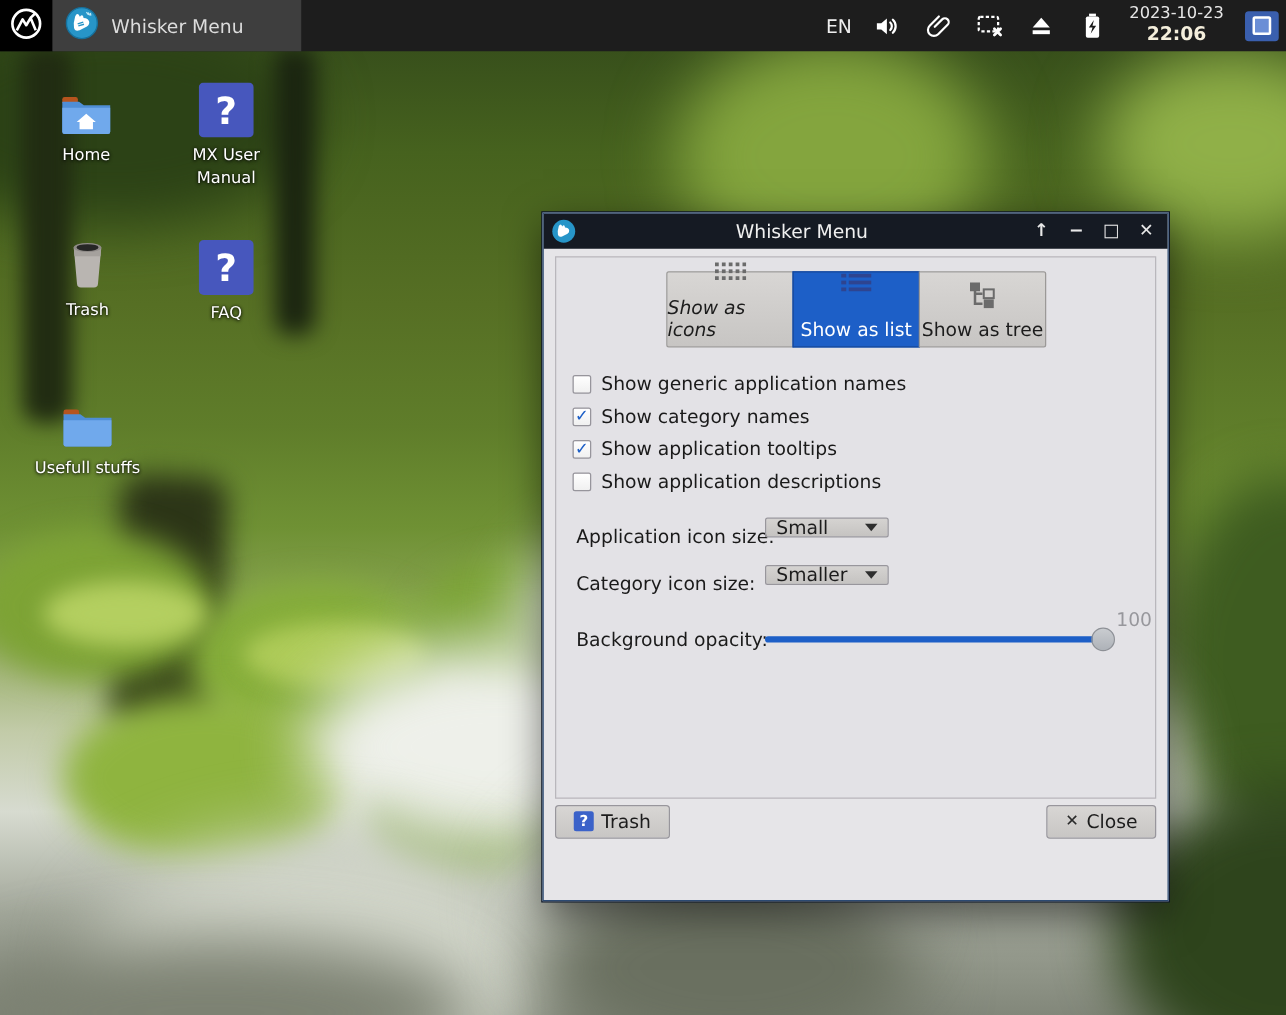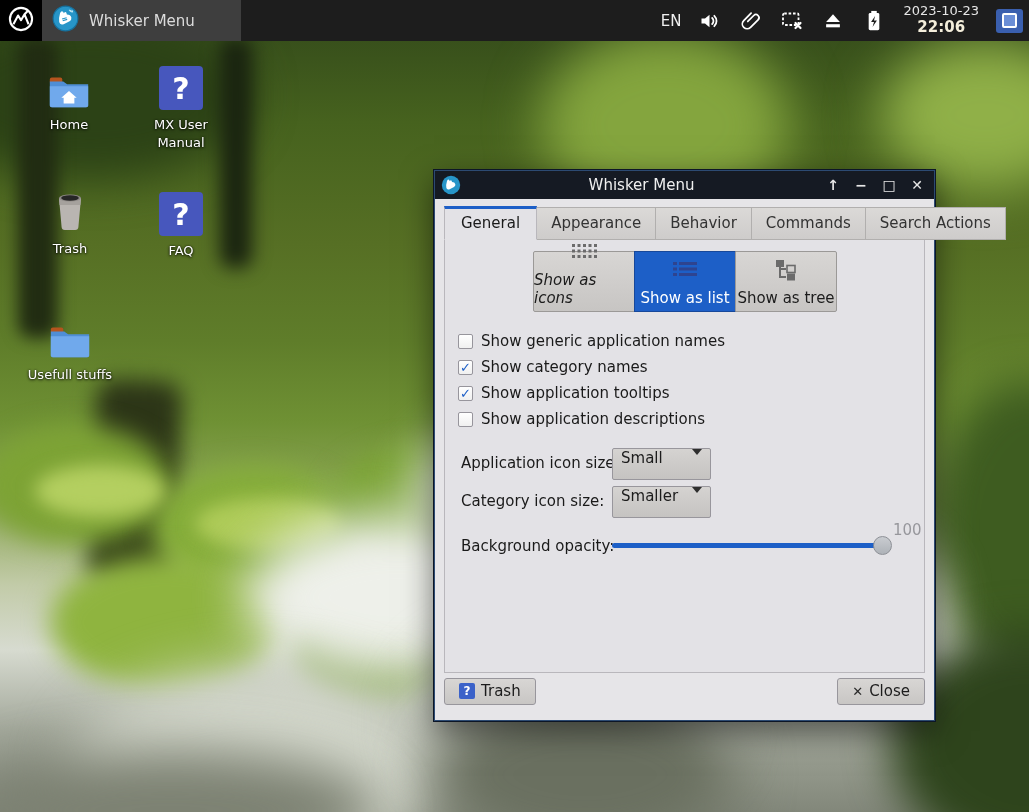--- a/index.html
+++ b/index.html
@@ -51,35 +51,35 @@
   .tab-content { position:relative; border:1px solid #b9b7bc; margin-top:-1px; background:#e3e2e6; height:434px; z-index:1; }
 
   
   .view-modes { position:absolute; left:88px; top:11px; display:flex; }
   .vm-btn { width:102px; height:61px; border:1px solid #9b9997; margin-left:-1px;
     background:linear-gradient(#d8d6d4,#c7c5c3); display:flex; flex-direction:column; align-items:center; justify-content:flex-end;
     padding-bottom:4px; gap:4px; }
   .vm-btn:first-child { margin-left:0; border-radius:2px 0 0 2px;font-style:italic; }
   .vm-btn:last-child { border-radius:0 2px 2px 0; }
   .vm-btn .vm-label { font-size:15px; color:#1c1c1c; }
-  .vm-btn.selected { background:#1d5fc7; border-color:#17489a; }
+  .vm-btn.selected { background:#1d5fc7; border-color:#17489a;justify-content:space-between; }
   .vm-btn.selected .vm-label { color:#fff; }
 
   
   .check-row { position:absolute; left:13px; display:flex; align-items:center; gap:8px; height:20px; }
   .checkbox { width:15px; height:15px; border:1px solid #97959c; border-radius:2px;
     background:linear-gradient(#fff,#f0f0f0); display:flex; align-items:center; justify-content:center;
     font-size:13px; line-height:13px; color:transparent; font-weight:bold; }
   .checkbox.checked { color:#1d5fc7; }
   .check-label { font-size:15px; color:#1a1a1a;text-align:right; }
 
   
   .field-label { position:absolute; left:16px; font-size:15px; color:#1a1a1a; }
-  .select { position:absolute; left:167px; width:99px; height:32px; border:1px solid #98969c; border-radius:2px;
-    background:linear-gradient(#d5d3d1,#c5c3c1); display:flex; padding:0 8px; }
+  .select { position:absolute; left:167px; width:99px; height:16px; border:1px solid #98969c; border-radius:2px;
+    background:linear-gradient(#d5d3d1,#c5c3c1); display:flex; align-items:center; padding:0 8px; }
   .select .sel-value { font-size:15px; color:#1c1c1c; flex:1; }
   .sel-arrow { width:0; height:0; border-left:5px solid transparent; border-right:5px solid transparent; border-top:6px solid #2e2e2e; }
 
   
   .slider-track { position:absolute; left:167px; top:303px; width:270px; height:5px; border-radius:3px; background:#1d5fc7; }
   .slider-handle { position:absolute; left:428px; top:296px; width:19px; height:19px; border-radius:50%;
     background:linear-gradient(#c9ccd0,#aeb2b8); border:1px solid #8d9096; }
   .slider-value { position:absolute; left:448px; top:281px; font-size:15px; color:#97979c; }
 
   
@@ -251,27 +251,20 @@
       <span class="t-title">Whisker Menu</span>
       <span class="t-btns">
         <span class="tb-btn">↑</span>
         <span class="tb-btn">−</span>
         <span class="tb-btn">□</span>
         <span class="tb-btn">✕</span>
       </span>
     </div>
 
     <div class="dlg-body">
-      <div class="tabbar">
-        <span class="tab active">General</span>
-        <span class="tab">Appearance</span>
-        <span class="tab">Behavior</span>
-        <span class="tab">Commands</span>
-        <span class="tab">Search Actions</span>
-      </div>
 
       <div class="tab-content">
 
         <div class="view-modes">
           <div class="vm-btn">
             <span>
               <svg width="26" height="20" viewBox="0 0 26 20" fill="#6b6b6b">
                 <g>
                   <rect x="1" y="1" width="3" height="3"></rect>
                     <rect x="6.5" y="1" width="3" height="3"></rect>

